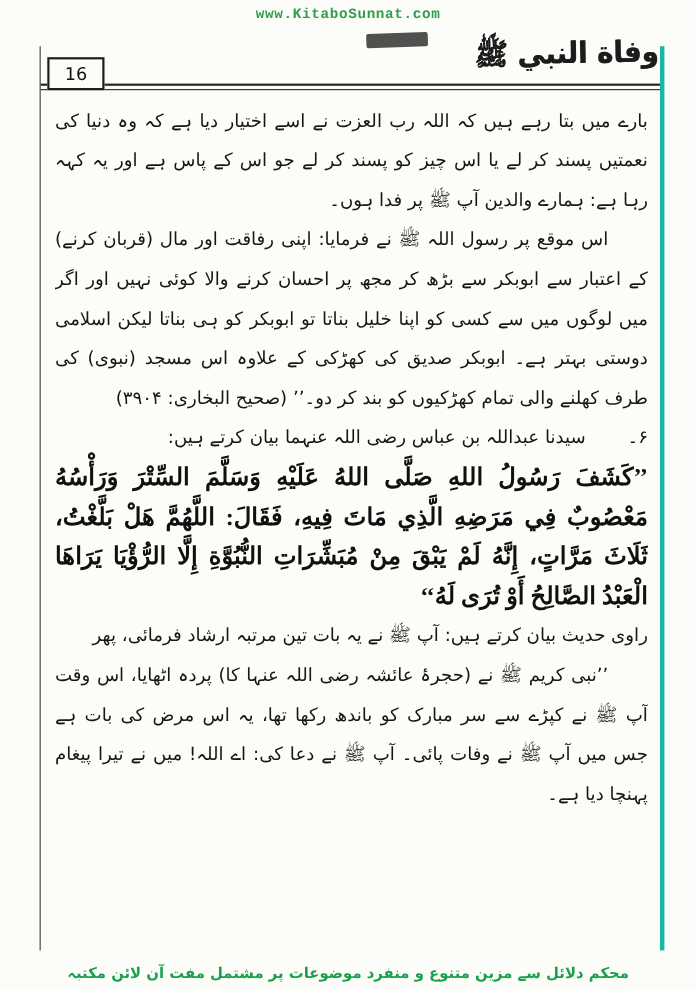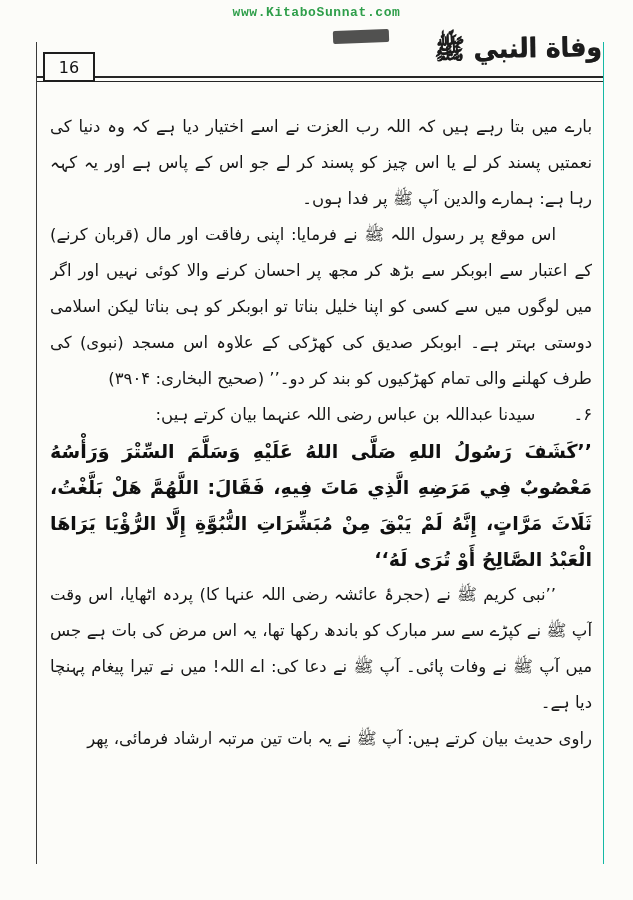--- a/index.html
+++ b/index.html
@@ -20,21 +20,21 @@
     font-weight: bold;
     font-size: 13px;
     letter-spacing: 0.6px;
     color: #2e9e4a;
   }
 
   .frame {
     position: absolute;
     left: 36px; right: 29px; top: 42px; bottom: 36px;
     border-left: 1px solid #3a3a3a;
-    border-right: 1px solid #14b8a6;
+    border-right: 4px solid #14b8a6;
   }
 
   .header-rule {
     position: absolute; top: 34px; left: 0; right: 0;
     height: 3px;
     border-top: 2px solid #262626;
     border-bottom: 1px solid #262626;
   }
 
   .page-number-box {
@@ -69,25 +69,24 @@
 
   .text-body {
     position: absolute;
     top: 50px; left: 13px; right: 11px; bottom: 4px;
     direction: rtl;
     text-align: justify;
     font-size: 16.5px;
     line-height: 36px;
     overflow: hidden;
     color: #161616;
-    margin-top: 17px;
   }
   .text-body p { margin: 0; }
   .indent { text-indent: 36px; }
-  .arabic { font-weight: 700; font-size: 19px; color: #101010; }
+  .arabic { font-weight: 700; font-size: 22px; color: #101010; font-family: Liberation Serif, serif; }
   .hnum { margin-left: 38px; }
   .ref { white-space: nowrap; }
 
   .footer-tagline {
     position: absolute; bottom: 7px; left: 0; right: 0;
     text-align: center;
     direction: rtl;
     font-size: 13.5px;
     font-weight: 700;
     color: #17a24b;
@@ -116,21 +115,22 @@
 
       <p class="para">بارے میں بتا رہے ہیں کہ اللہ رب العزت نے اسے اختیار دیا ہے کہ وہ دنیا کی نعمتیں پسند کر لے یا اس چیز کو پسند کر لے جو اس کے پاس ہے اور یہ کہہ رہا ہے: ہمارے والدین آپ ﷺ پر فدا ہوں۔</p>
 
 
       <p class="para indent"><span>اس موقع پر رسول اللہ ﷺ نے فرمایا: اپنی رفاقت اور مال (قربان کرنے) کے اعتبار سے ابوبکر سے بڑھ کر مجھ پر احسان کرنے والا کوئی نہیں اور اگر میں لوگوں میں سے کسی کو اپنا خلیل بناتا تو ابوبکر کو ہی بناتا لیکن اسلامی دوستی بہتر ہے۔ ابوبکر صدیق کی کھڑکی کے علاوہ اس مسجد (نبوی) کی طرف کھلنے والی تمام کھڑکیوں کو بند کر دو۔’’</span> <span class="ref">(صحیح البخاری: ۳۹۰۴)</span></p>
 
       <p class="para"><span class="hnum">۶۔</span><span>سیدنا عبداللہ بن عباس رضی اللہ عنہما بیان کرتے ہیں:</span></p>
 
       <p class="para arabic">’’كَشَفَ رَسُولُ اللهِ صَلَّى اللهُ عَلَيْهِ وَسَلَّمَ السِّتْرَ وَرَأْسُهُ مَعْصُوبٌ فِي مَرَضِهِ الَّذِي مَاتَ فِيهِ، فَقَالَ: اللَّهُمَّ هَلْ بَلَّغْتُ، ثَلَاثَ مَرَّاتٍ، إِنَّهُ لَمْ يَبْقَ مِنْ مُبَشِّرَاتِ النُّبُوَّةِ إِلَّا الرُّؤْيَا يَرَاهَا الْعَبْدُ الصَّالِحُ أَوْ تُرَى لَهُ‘‘</p>
 
+      <p class="para">راوی حدیث بیان کرتے ہیں: آپ ﷺ نے یہ بات تین مرتبہ ارشاد فرمائی، پھر</p>
+
       <p class="para indent">’’نبی کریم ﷺ نے (حجرۂ عائشہ رضی اللہ عنہا کا) پردہ اٹھایا، اس وقت آپ ﷺ نے کپڑے سے سر مبارک کو باندھ رکھا تھا، یہ اس مرض کی بات ہے جس میں آپ ﷺ نے وفات پائی۔ آپ ﷺ نے دعا کی: اے اللہ! میں نے تیرا پیغام پہنچا دیا ہے۔</p>
-
-      <p class="para">راوی حدیث بیان کرتے ہیں: آپ ﷺ نے یہ بات تین مرتبہ ارشاد فرمائی، پھر</p>
 
     </div>
   </div>
 
+  <div class="footer-tagline">محکم دلائل سے مزین متنوع و منفرد موضوعات پر مشتمل مفت آن لائن مکتبہ</div>
 
 </div>
 
 </body></html>

